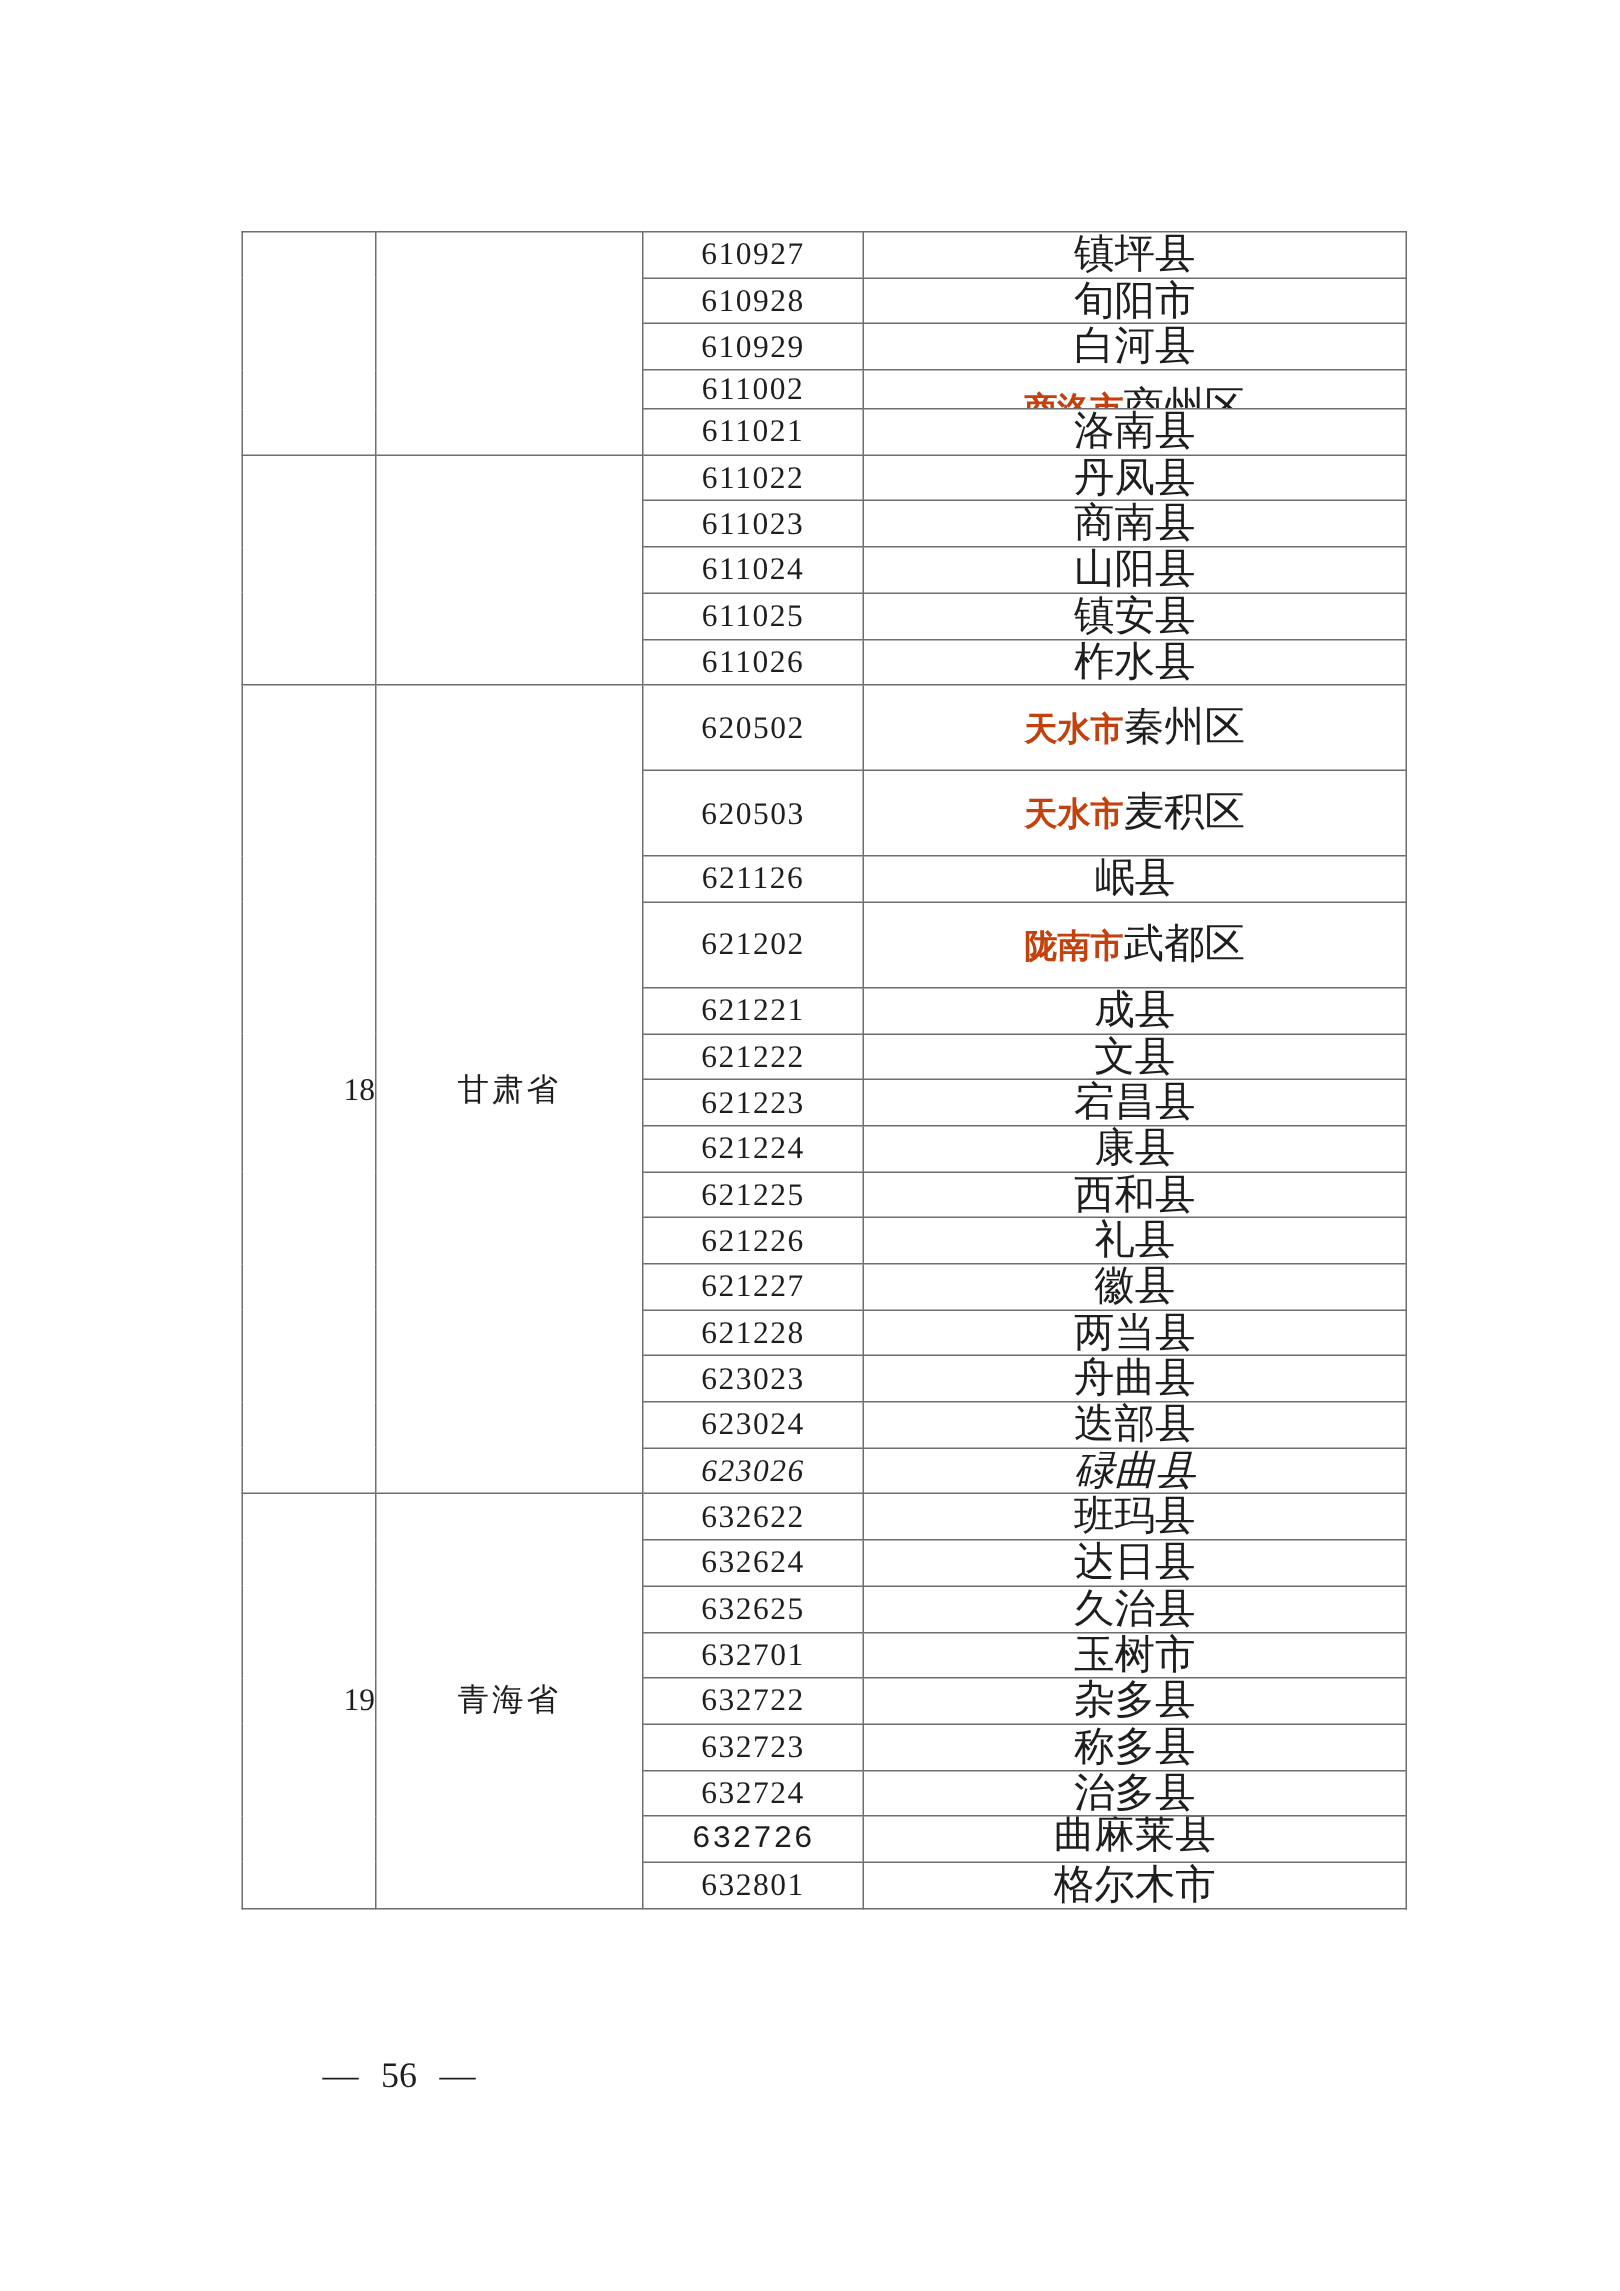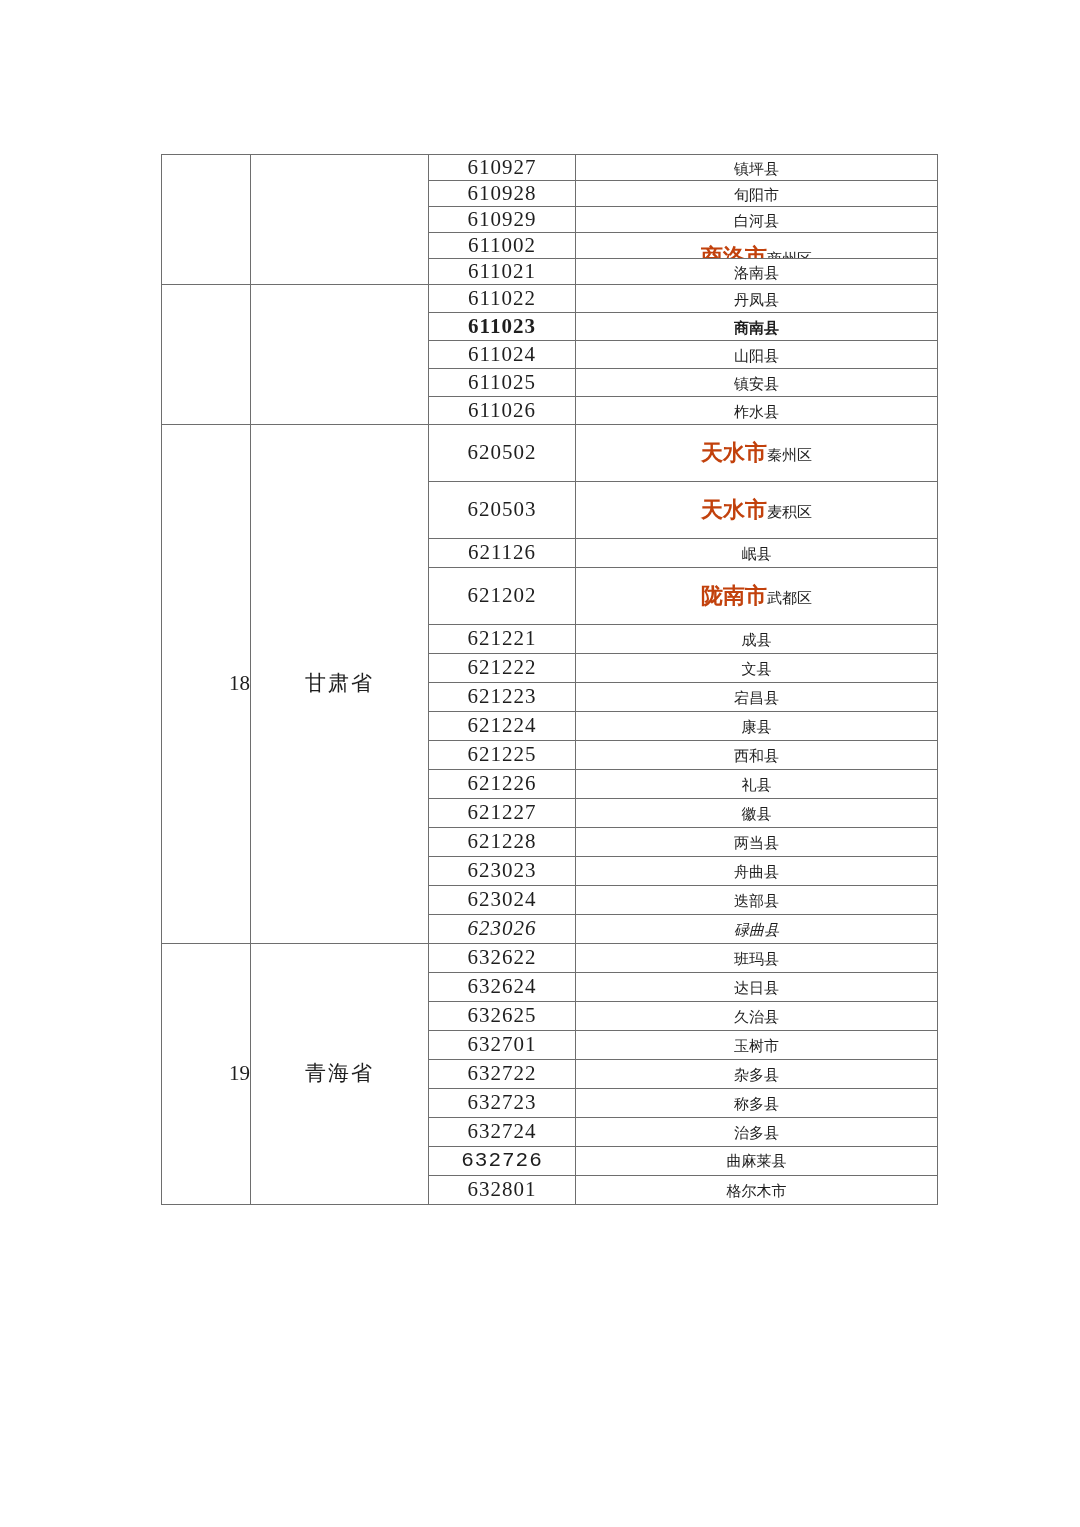--- a/index.html
+++ b/index.html
@@ -48,21 +48,21 @@
   td.name {
     font-size: 21px;
   }
   .city {
     font-family: "Liberation Sans", sans-serif;
     font-weight: 700;
     font-size: 22px;
     color: #c2410c;
   }
   .district {
-    font-size: 15px;
+    font-size: 27px;
   }
   td.name.clipped {
     position: relative;
     overflow: hidden;
   }
   td.name.clipped .name-wrap {
     position: absolute;
     left: 0;
     right: 0;
     bottom: -12px;
@@ -117,21 +117,21 @@
           <td class="name"><span class="name-wrap"><span class="district">洛南县</span></span></td>
         </tr>
       </tbody>
       <tbody>
         <tr style="height: 28px;">
           <td class="idx" rowspan="5"></td>
           <td class="province" rowspan="5"></td>
           <td class="code">611022</td>
           <td class="name"><span class="name-wrap"><span class="district">丹凤县</span></span></td>
         </tr>
-        <tr style="height: 28px; font-weight: bold;">
+        <tr style="height: 28px;">
           <td class="code">611023</td>
           <td class="name"><span class="name-wrap"><span class="district">商南县</span></span></td>
         </tr>
         <tr style="height: 28px;">
           <td class="code">611024</td>
           <td class="name"><span class="name-wrap"><span class="district">山阳县</span></span></td>
         </tr>
         <tr style="height: 28px;">
           <td class="code">611025</td>
           <td class="name"><span class="name-wrap"><span class="district">镇安县</span></span></td>
@@ -239,13 +239,16 @@
         <tr style="height: 29px; font-family: Liberation Mono, monospace;">
           <td class="code">632726</td>
           <td class="name"><span class="name-wrap"><span class="district">曲麻莱县</span></span></td>
         </tr>
         <tr style="height: 29px;">
           <td class="code">632801</td>
           <td class="name"><span class="name-wrap"><span class="district">格尔木市</span></span></td>
         </tr>
       </tbody>
     </table>
+  <div class="footer">
+    <span>— 56 —</span>
+  </div>
 </div>
 
 </body></html>

